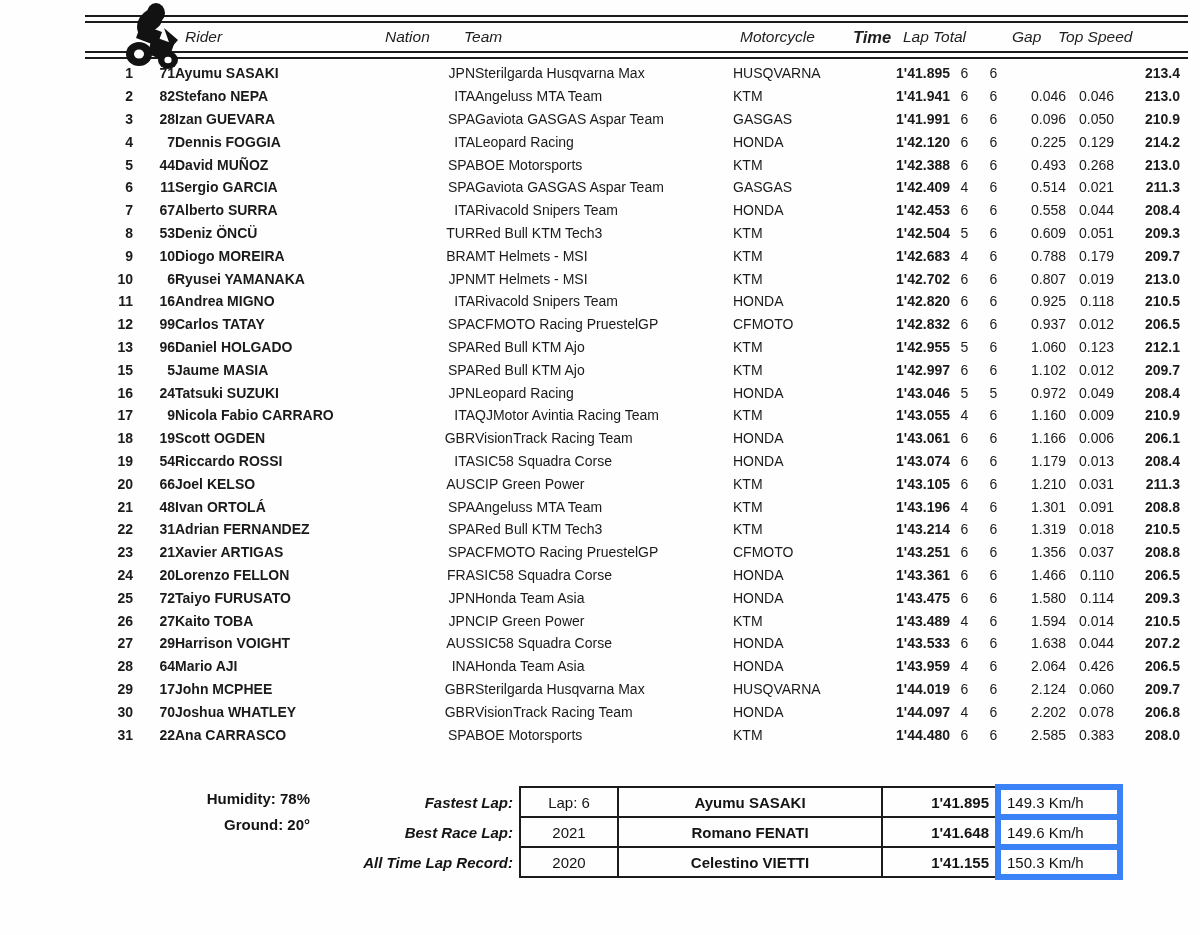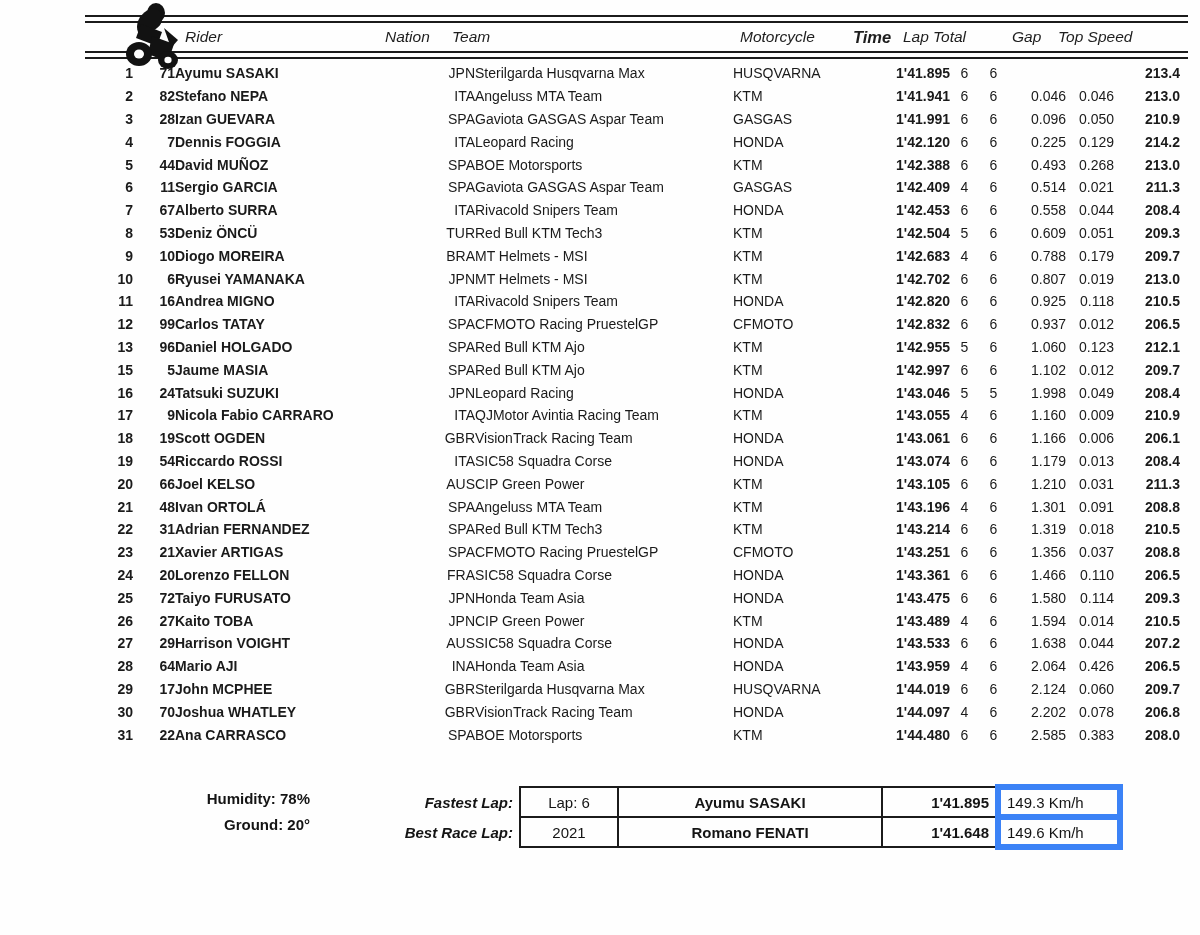--- a/index.html
+++ b/index.html
@@ -15,21 +15,21 @@
 
   
   .logo { position:absolute; left:124px; top:2px; width:58px; height:68px; z-index:3; }
 
   
   .colhead { position:absolute; top:28px; left:0; width:1200px; height:24px;
              font-style:italic; font-size:15.5px; color:#1e1e1e;padding-left:48px; }
   .colhead span { position:absolute; white-space:nowrap; }
   .h-rider      { left:185px; }
   .h-nation     { left:385px; }
-  .h-team       { left:452px; }
+  .h-team       { left:464px; }
   .h-motorcycle { left:740px; }
   .h-time       { left:853px; font-size:16.5px; font-weight:600; }
   .h-lap        { left:903px; }
   .h-total      { left:933px; }
   .h-gap        { left:1012px; }
   .h-topspeed   { left:1058px; }
 
   
   table.results { position:absolute; left:95px; top:62px; width:1085px;
                   border-collapse:collapse; table-layout:fixed; }
@@ -333,21 +333,21 @@
         <tr>
           <td class="pos">16</td>
           <td class="num">24</td>
           <td class="name">Tatsuki SUZUKI</td>
           <td class="nat">JPN</td>
           <td class="team">Leopard Racing</td>
           <td class="bike">HONDA</td>
           <td class="time">1'43.046</td>
           <td class="lap">5</td>
           <td class="tot">5</td>
-          <td class="gap">1.998</td>
+          <td class="gap">0.972</td>
           <td class="int">0.049</td>
           <td class="spd">208.4</td>
         </tr>
 
         <tr>
           <td class="pos">17</td>
           <td class="num">9</td>
           <td class="name">Nicola Fabio CARRARO</td>
           <td class="nat">ITA</td>
           <td class="team">QJMotor Avintia Racing Team</td>
@@ -589,16 +589,23 @@
         </tr>
 
         <tr>
           <td class="lbl">Best Race Lap:</td>
           <td class="c1">2021</td>
           <td class="c2">Romano FENATI</td>
           <td class="c3">1'41.648</td>
           <td class="c4">149.6 Km/h</td>
         </tr>
 
+        <tr>
+          <td class="lbl">All Time Lap Record:</td>
+          <td class="c1">2020</td>
+          <td class="c2">Celestino VIETTI</td>
+          <td class="c3">1'41.155</td>
+          <td class="c4">150.3 Km/h</td>
+        </tr>
       </tbody>
   </table>
 
 </div>
 
 </body></html>

